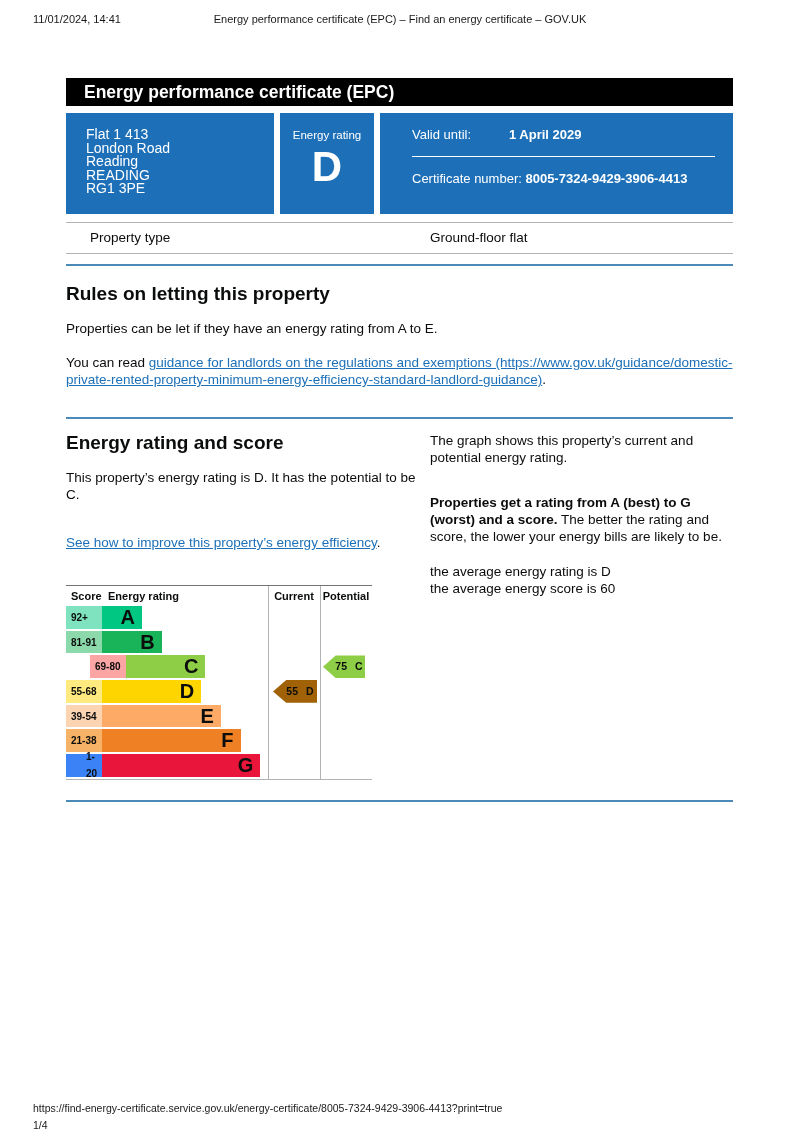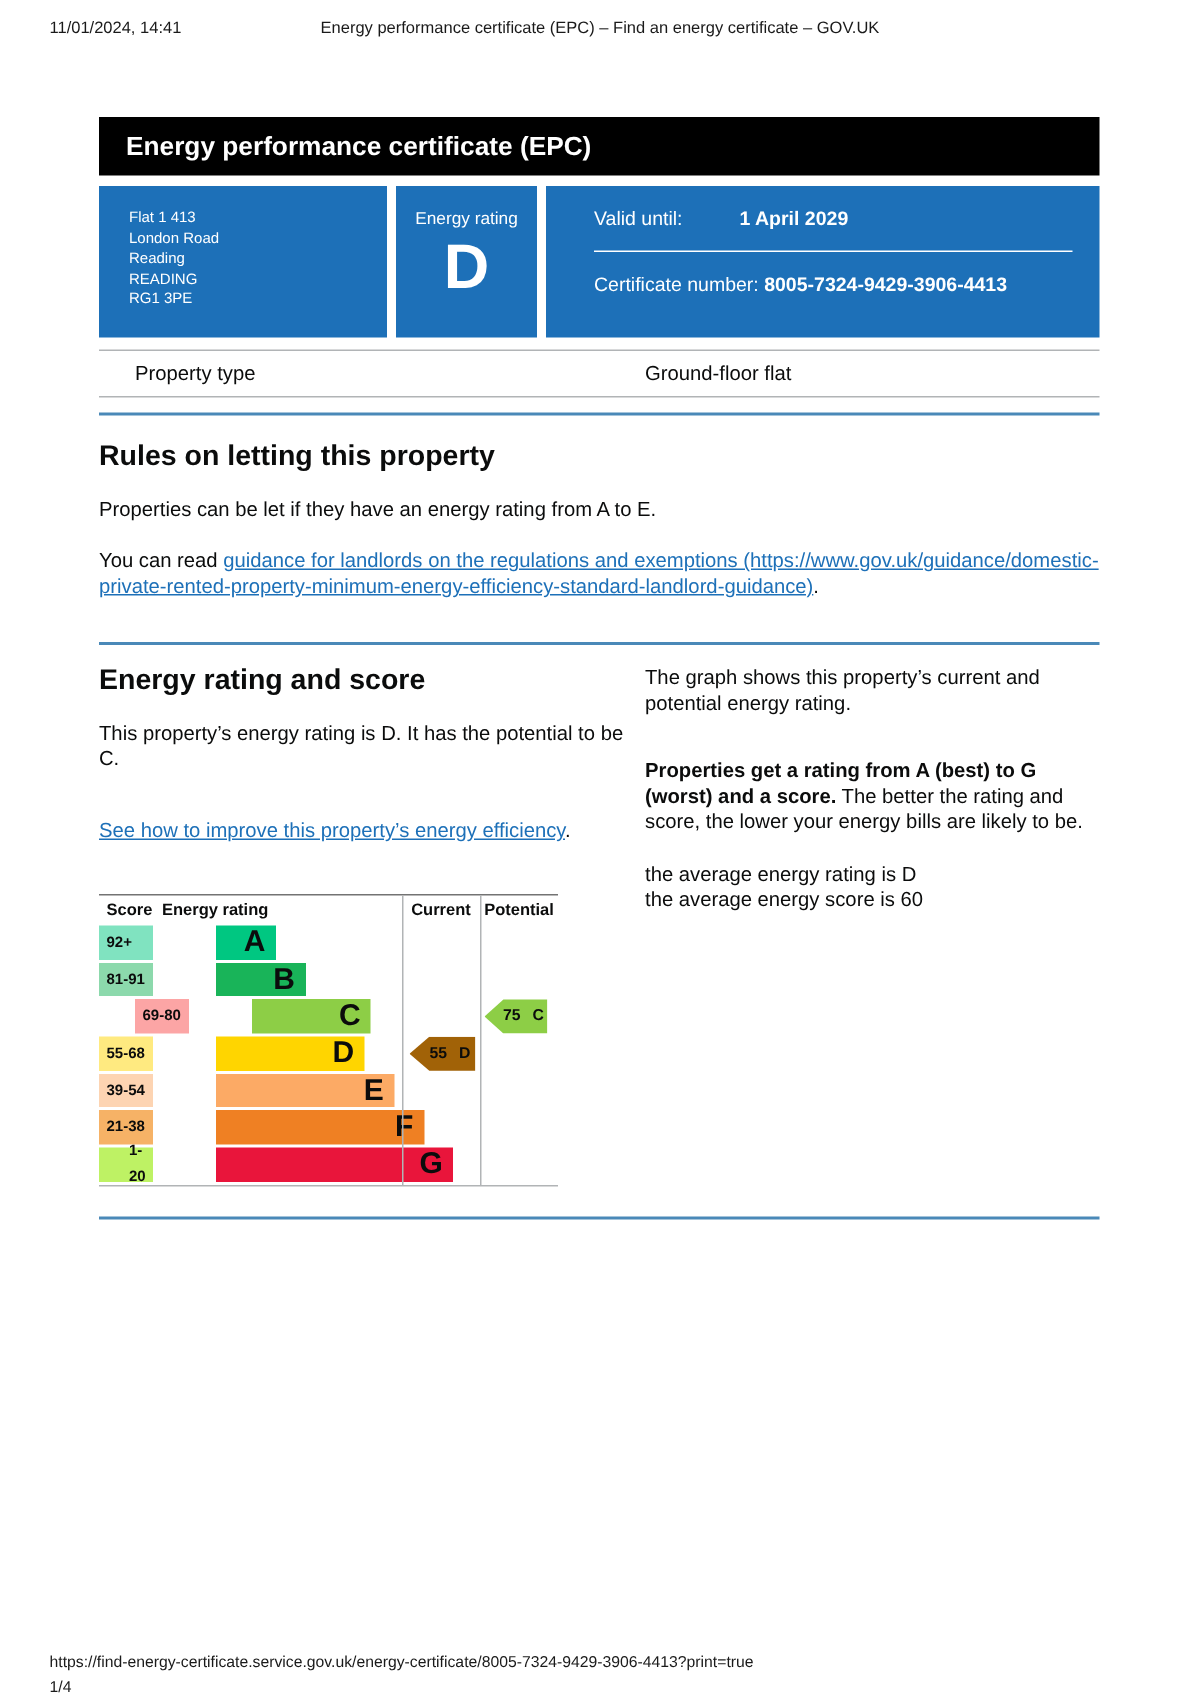--- a/index.html
+++ b/index.html
@@ -10,25 +10,25 @@
     font-size:13.5px; line-height:17px; color:#0b0c0c; overflow:hidden;
   }
   
   .print-header { position:absolute; top:13px; left:0; width:100%; font-size:11px; line-height:13px; color:#1a1a1a; }
   .ph-date { position:absolute; left:33px; top:0; }
   .ph-title { width:100%; text-align:center; }
   .print-footer { position:absolute; top:1100px; left:33px; right:33px; display:flex; justify-content:space-between; font-size:10.5px; color:#1a1a1a;flex-direction:column; }
 
   .content { position:absolute; top:78px; left:66px; width:667px; }
 
-  .banner { height:39px; background:#000; color:#fff; display:flex; align-items:center; padding-left:18px; font-size:17.5px; font-weight:bold; }
+  .banner { height:28px; background:#000; color:#fff; display:flex; align-items:center; padding-left:18px; font-size:17.5px; font-weight:bold; }
 
   .summary-row { margin-top:7px; display:flex; gap:6px; height:101px; }
   .blue-box { background:#1d70b8; color:#fff; }
-  .address-box { width:192px; padding:15px 10px 0 20px; font-size:10px; line-height:13.5px; }
+  .address-box { width:208px; padding:15px 10px 0 20px; font-size:14px; line-height:13.5px; }
   .rating-box { width:94px; text-align:center; padding-top:14px; font-size:11.5px; }
   .rating-letter { font-size:42px; font-weight:bold; line-height:46px; }
   .valid-box { flex:1; padding:15px 18px 0 32px; font-size:13px; line-height:14px; }
   .valid-row { display:flex; }
   .valid-label { width:97px; }
   .bold { font-weight:bold; }
   .valid-hr { border:0; border-top:1px solid #fff; margin:14px 0 15px 0; }
 
   .prop-table { margin-top:8px; border-top:1px solid #b1b4b6; }
   .prop-row { display:flex; padding:6px 0 7px 0; border-bottom:1px solid #b1b4b6; }
@@ -53,21 +53,21 @@
   .right-p4 { margin-top:18px; }
 
   
   .epc-chart { position:relative; margin-top:34px; width:306px; border-top:1px solid #737373; border-bottom:1px solid #b1b4b6; }
   .epc-head { position:relative; height:20px; font-size:11px; font-weight:bold; line-height:20px; }
   .eh-score { position:absolute; left:5px; }
   .eh-rating { position:absolute; left:42px; }
   .eh-current { position:absolute; left:202px; width:52px; text-align:center; }
   .eh-potential { position:absolute; left:254px; width:52px; text-align:center; }
   .epc-rows { display:flex; flex-direction:column; gap:2px; padding-bottom:2px; }
-  .epc-row { display:flex; height:22.7px;gap:42px; }
+  .epc-row { display:flex; height:22.7px; }
   .epc-score { width:36px; padding-left:5px; font-size:10px; font-weight:bold; display:flex; align-items:center; }
   .epc-bar { display:flex; align-items:center; justify-content:flex-end; padding-right:7px; font-size:20px; font-weight:bold; }
   .epc-vline { position:absolute; top:0; bottom:0; width:1px; background:#b1b4b6; }
   .vl1 { left:202px; } .vl2 { left:254px; }
   .epc-arrow { position:absolute; height:22.7px; display:flex; align-items:center; justify-content:center; gap:8px;
     font-size:10.5px; font-weight:bold; padding-left:10px;
     clip-path:polygon(0 50%, 30% 0, 100% 0, 100% 100%, 30% 100%); }
 </style>
 </head>
 <body>
@@ -156,21 +156,21 @@
               </div>
               <div class="epc-row">
                 <div class="epc-score" style="background: rgb(253, 212, 178);">39-54</div>
                 <div class="epc-bar" style="background: rgb(252, 170, 101); width: 118.8px;">E</div>
               </div>
               <div class="epc-row">
                 <div class="epc-score" style="background: rgb(246, 178, 102);">21-38</div>
                 <div class="epc-bar" style="background: rgb(239, 128, 35); width: 138.5px;">F</div>
               </div>
               <div class="epc-row">
-                <div class="epc-score" style="background: #bef264; padding-left: 20px;">1-20</div>
+                <div class="epc-score" style="background: #3b82f6; padding-left: 20px;">1-20</div>
                 <div class="epc-bar" style="background: rgb(233, 21, 59); width: 158.2px;">G</div>
               </div>
             </div>
           <div class="epc-vline vl1"></div>
           <div class="epc-vline vl2"></div>
         <div class="epc-arrow" style="left: 207px; width: 44px; top: 94.1px; background: #a16207;">
               <span>55</span>
               <span>D</span>
             </div>
             <div class="epc-arrow" style="left: 257px; width: 42px; top: 69.4px; background: rgb(141, 206, 70);">

